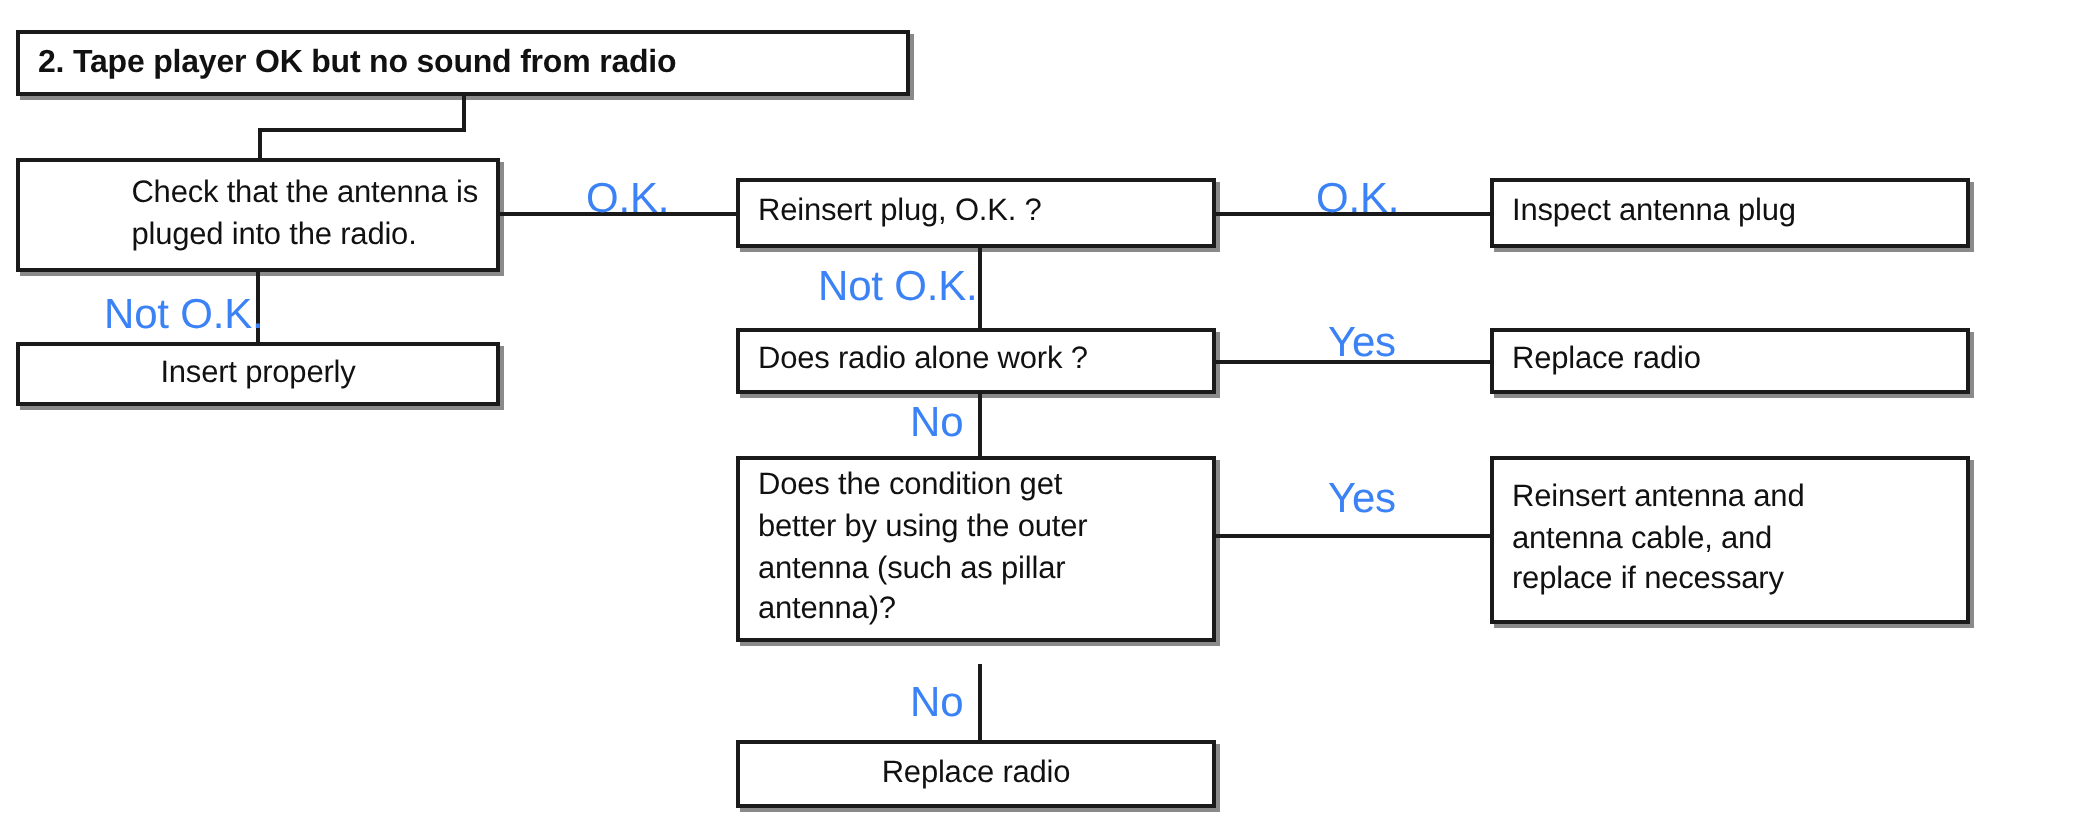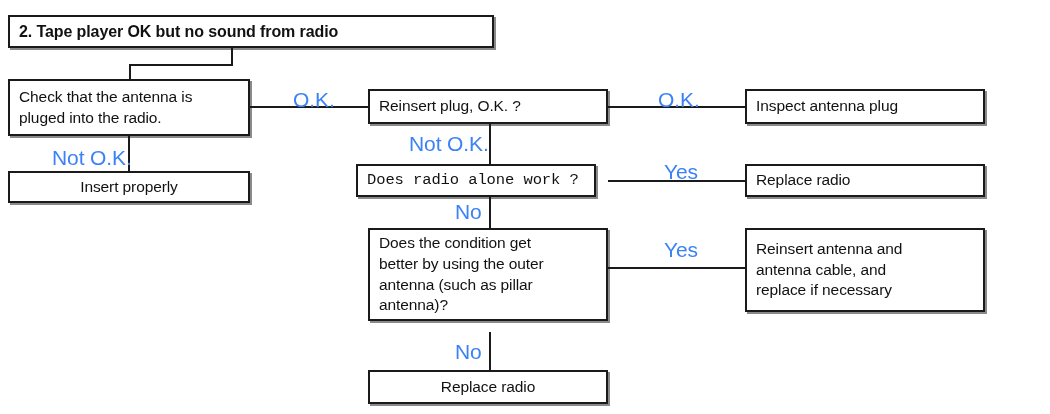--- a/index.html
+++ b/index.html
@@ -57,29 +57,29 @@
     color: #3b82f6;
     white-space: nowrap;
     letter-spacing: -0.1px;
   }
 </style>
 </head>
 <body>
 
 <div id="canvas">
 
-  <div class="node title-node pad-left" style="left:8px; top:15px; width:486px; height:33px;">
+  <div class="node title-node pad-left" style="left:8px; top:15px; width:447px; height:33px;">
     <span class="txt">2. Tape player OK but no sound from radio</span>
   </div>
 
   <div class="edge v" style="left:231px; top:48px; height:18px;"></div>
   <div class="edge h" style="left:129px; top:64px; width:104px;"></div>
   <div class="edge v" style="left:129px; top:64px; height:16px;"></div>
 
-  <div class="node pad-left" style="left:8px; top:79px; width:242px; height:57px;">
+  <div class="node pad-left" style="left:8px; top:79px; width:242px; height:57px;align-items:flex-end;">
     <span class="txt">Check that the antenna is
 pluged into the radio.</span>
   </div>
 
   <div class="edge h" style="left:250px; top:106px; width:118px;"></div>
   <div class="elabel" style="left:293px; top:89px;">O.K.</div>
 
   <div class="edge v" style="left:128px; top:136px; height:36px;"></div>
   <div class="elabel" style="left:52px; top:147px;">Not O.K.</div>
 
@@ -94,21 +94,21 @@
   <div class="edge h" style="left:608px; top:106px; width:137px;"></div>
   <div class="elabel" style="left:658px; top:89px;">O.K.</div>
 
   <div class="node pad-left" style="left:745px; top:89px; width:240px; height:35px;">
     <span class="txt">Inspect antenna plug</span>
   </div>
 
   <div class="edge v" style="left:489px; top:124px; height:41px;"></div>
   <div class="elabel" style="left:409px; top:133px;">Not O.K.</div>
 
-  <div class="node pad-left" style="left:356px; top:164px; width:240px; height:33px;font-family:Liberation Mono, monospace;">
+  <div class="node pad-left" style="left:368px; top:164px; width:240px; height:33px;">
     <span class="txt">Does radio alone work ?</span>
   </div>
 
   <div class="edge h" style="left:608px; top:180px; width:137px;"></div>
   <div class="elabel" style="left:664px; top:161px;">Yes</div>
 
   <div class="node pad-left" style="left:745px; top:164px; width:240px; height:33px;">
     <span class="txt">Replace radio</span>
   </div>
 

